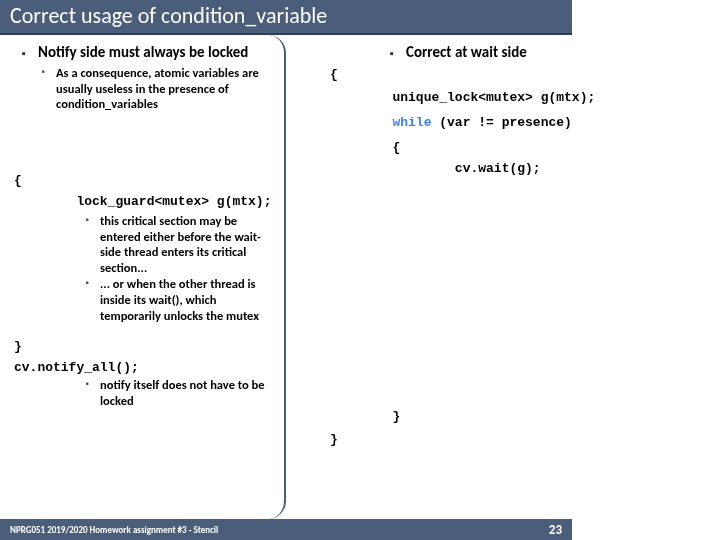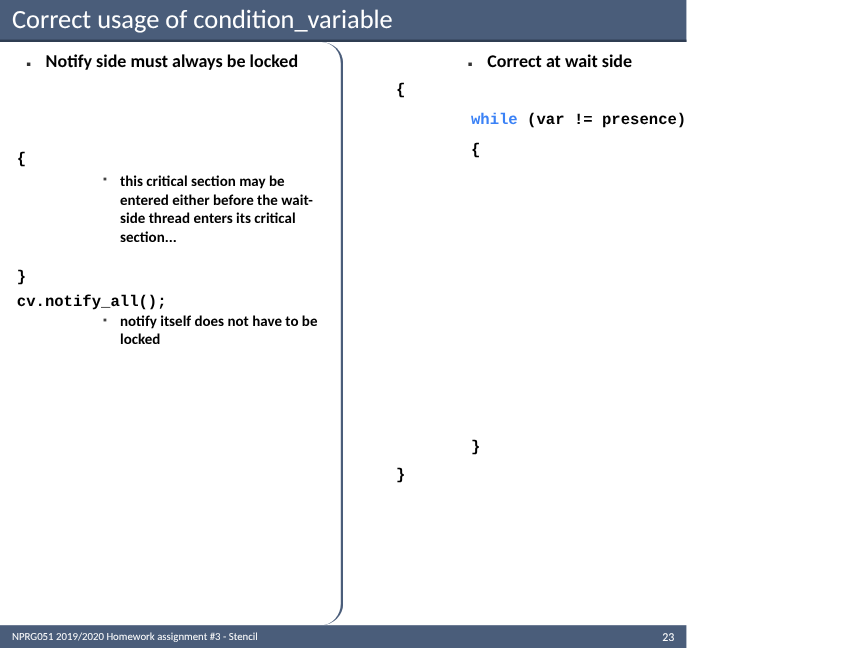--- a/index.html
+++ b/index.html
@@ -10,58 +10,63 @@
   .col { padding: 6px 10px 6px 10px; border-radius: 18px; }
   .col-left { width: 50%; border-right: 2px solid #4a5d7a; }
   .col-right { width: 50%; padding-left: 40px; }
   .h1 { font-size: 15px; font-weight: 600; margin: 2px 0 4px 28px; }
   .h1::before { content: "▪"; color: #333; position: absolute; margin-left: -16px; font-size: 10px; margin-top: 4px; }
   ul.sub { list-style: none; margin-left: 46px; }
   ul.sub li { font-size: 12.5px; line-height: 1.25; margin: 1px 0; font-weight: 600; position: relative; }
   ul.sub li::before { content: "▪"; position: absolute; left: -14px; top: 1px; font-size: 8px; color: #444; }
   .code { font-family: "Courier New", monospace; font-size: 13px; font-weight: bold; color: #000; white-space: pre; margin: 6px 0 2px 4px; }
   .kw { color: #3b82f6; }
-  .footer { background: #4a5d7a; color: #fff; display: flex; justify-content: space-between; align-items: center; font-size: 9px; padding: 3px 10px; }
-  .pgnum { font-size: 10px; }
+  .footer { background: #4a5d7a; color: #fff; display: flex; justify-content: space-between; align-items: center; font-size: 9px; padding: 3px 10px; font-weight: bold; }
+  .pgnum { font-size: 13px; }
 </style>
 </head>
 <body>
 
 <div class="slide">
   <div class="titlebar">Correct usage of condition_variable</div>
 
   <div class="body">
 
     <div class="col col-left">
       <div class="h1">Notify side must always be locked</div>
       <ul class="sub">
+        <li>As a consequence, atomic variables are usually useless in the presence of condition_variables</li>
       </ul>
 
       <div style="height:54px"></div>
 
       <div class="code">{</div>
+      <div class="code">	lock_guard&lt;mutex&gt; g(mtx);</div>
 
       <ul class="sub" style="margin-left:90px; margin-top:4px; margin-bottom:16px;">
         <li>this critical section may be entered either before the wait-side thread enters its critical section...</li>
+        <li>... or when the other thread is inside its wait(), which temporarily unlocks the mutex</li>
       </ul>
 
       <div class="code" style="margin-top:10px">}</div>
       <div class="code">cv.notify_all();</div>
 
       <ul class="sub" style="margin-left:90px; margin-top:2px;">
         <li>notify itself does not have to be locked</li>
       </ul>
     </div>
 
     <div class="col col-right">
       <div class="h1" style="margin-left:80px">Correct at wait side</div>
 
       <div class="code" style="margin-top:6px">{</div>
+      <div class="code" style="margin-top:8px">	unique_lock&lt;mutex&gt; g(mtx);</div>
       <div class="code" style="margin-top:10px"><span class="kw">	while</span><span> (var != presence)</span></div>
       <div class="code" style="margin-top:10px">	{</div>
+      <div class="code">		cv.wait(g);</div>
 
       <div style="height:225px"></div>
 
       <div class="code">	}</div>
       <div class="code" style="margin-top:8px">}</div>
     </div>
 
   </div>
 
   <div class="footer">

